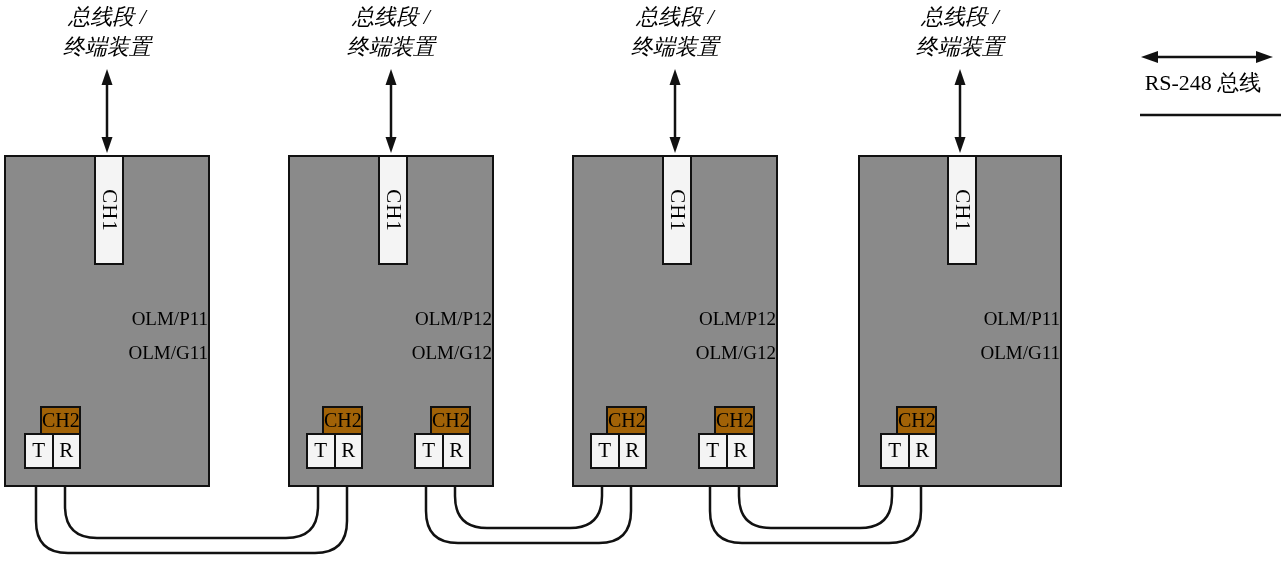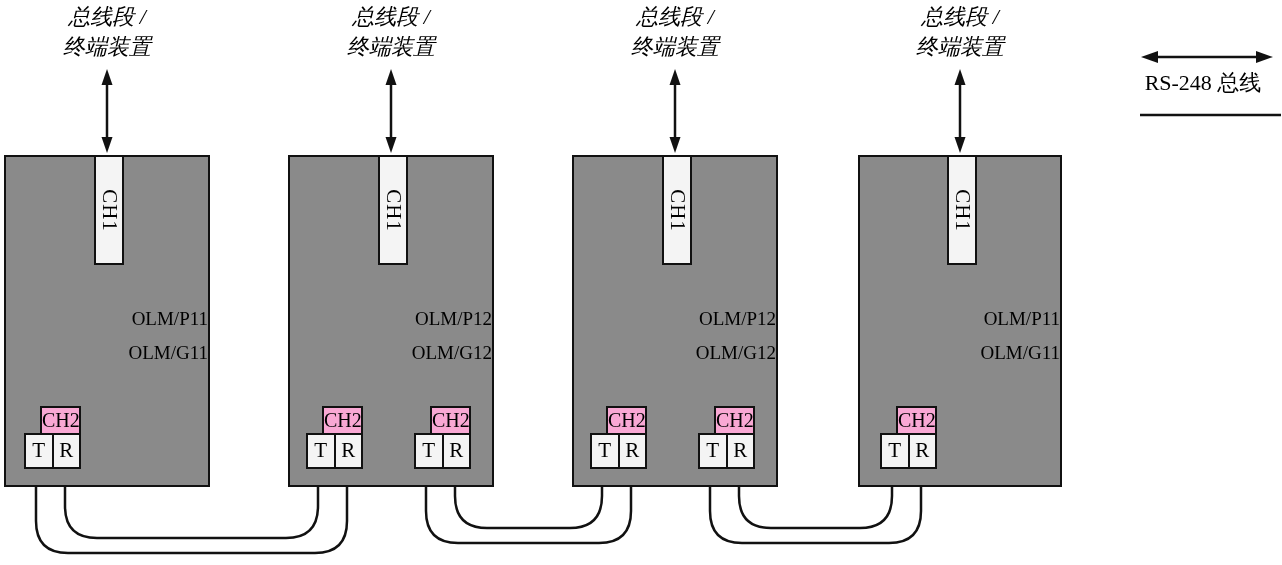--- a/index.html
+++ b/index.html
@@ -58,21 +58,21 @@
     top: 138px;
     text-align: right;
     font-size: 19px;
     line-height: 34px;
     margin-top: 7px;
   }
 
   .ch2-port { position: absolute; bottom: 16px; width: 57px; }
   .ch2-label {
     height: 29px;
-    background: #f9a8d4;
+    background: #a16207;
     border: 2px solid #111;
     text-align: center;
     font-size: 20px;
     line-height: 25px;
     margin-left: 16px;
   }
   .tr-row { display: flex; height: 36px; margin-top: -2px; }
   .tr-cell {
     flex: 1;
     background: #f4f4f4;

